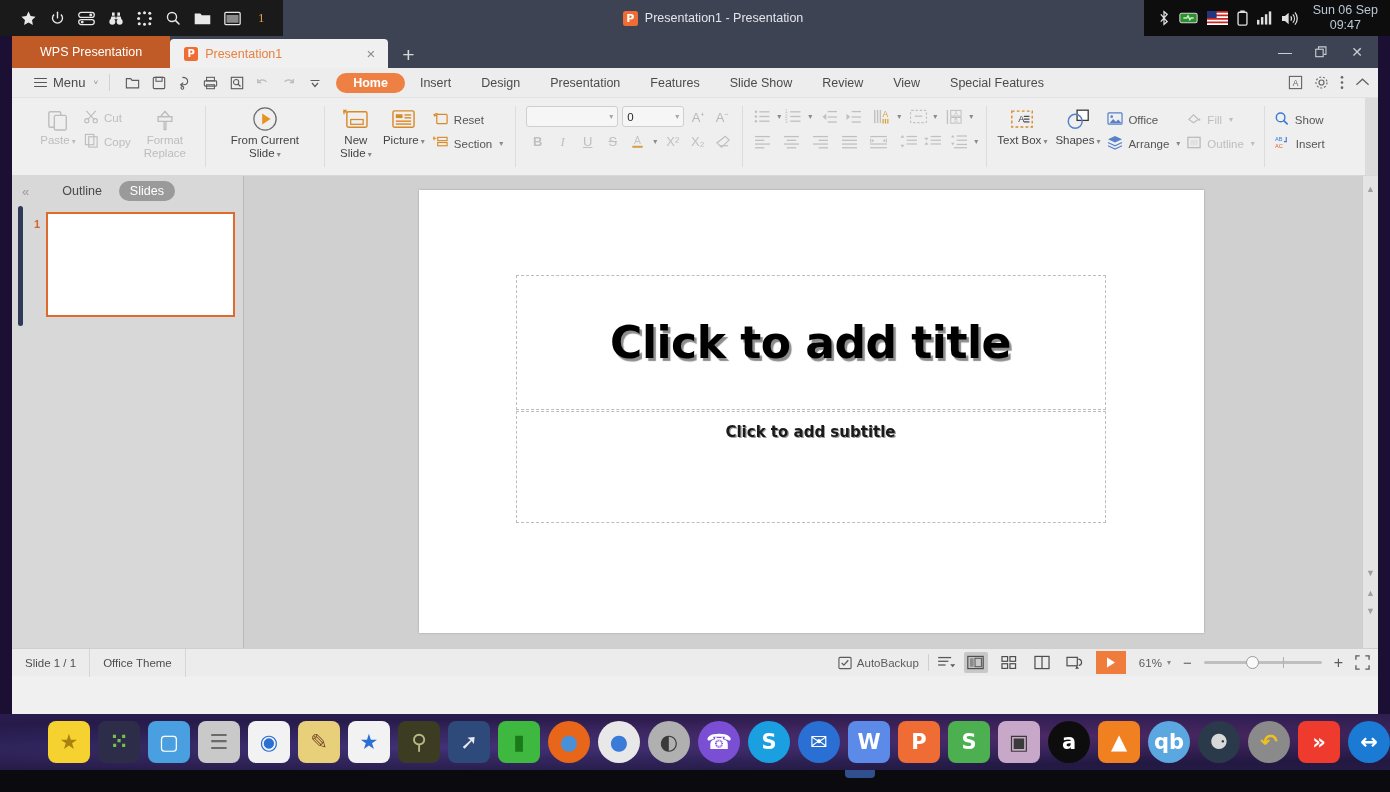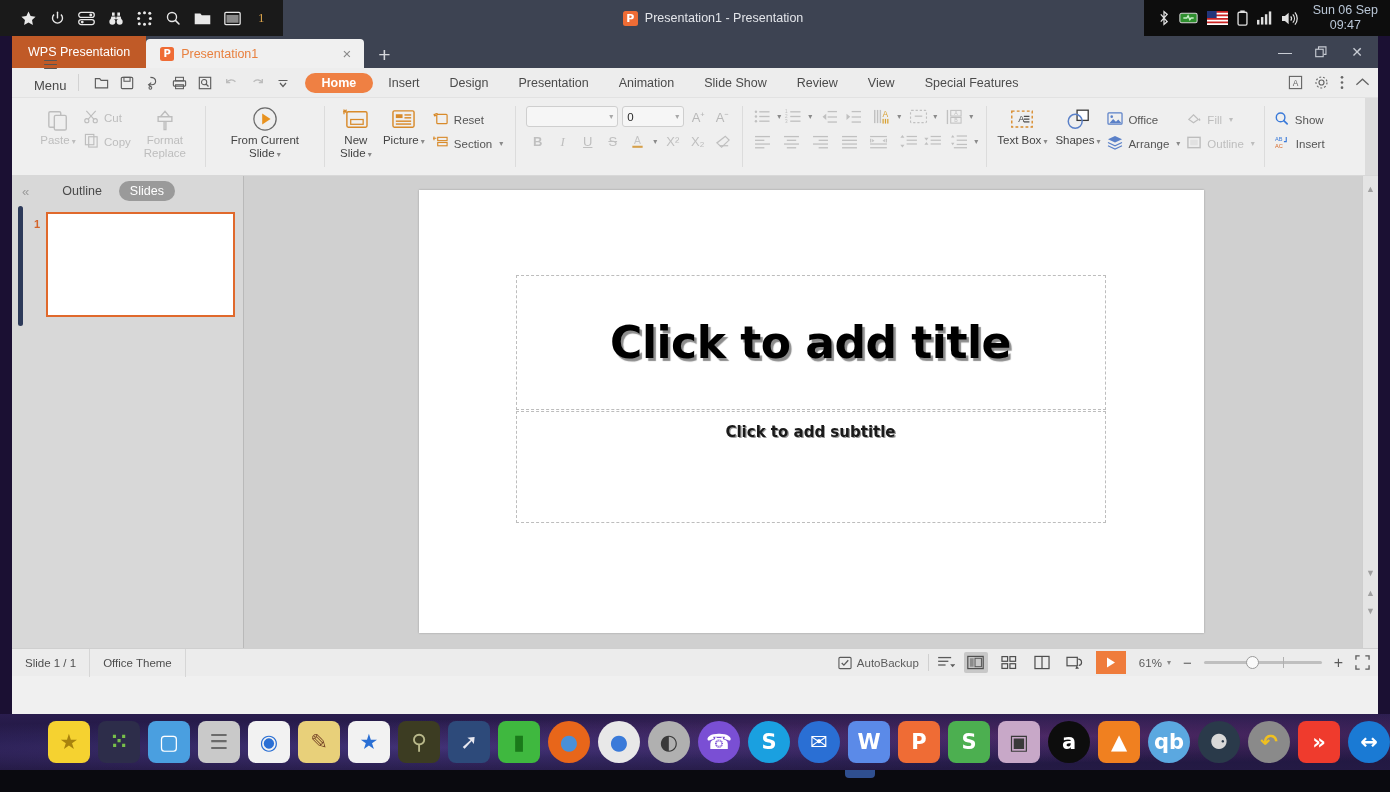--- a/index.html
+++ b/index.html
@@ -44,39 +44,39 @@
     position: absolute; left: 12px; top: 36px; width: 1366px; height: 678px;
     background: #f0f0f0; overflow: hidden;
   }
 
   
   .tabstrip {
     height: 32px; background: #3d4352; display: flex; align-items: flex-end; position: relative;
   }
   .tab-wps {
     background: #c05a27; color: #fff; font-size: 12.5px;
-    height: 32px; display: flex; align-items: center; padding: 0 16px;
+    height: 32px; display: flex; align-items: center; padding: 0 28px;
   }
   .tab-doc {
     background: #f0f0f0; height: 29px; min-width: 218px;
     display: flex; align-items: center; gap: 7px; padding: 0 10px 0 14px;
     border-top-left-radius: 4px; border-top-right-radius: 4px;
   }
   .tab-doc .lbl { color: #e8803f; font-size: 12.5px; flex: 1; }
   .tab-close { color: #8a8a8a; font-size: 15px; cursor: pointer; padding: 0 3px; }
   .tab-plus { color: #d5d7dc; font-size: 21px; padding: 0 14px 3px 14px; line-height: 1; cursor: pointer; }
   .winctl { position: absolute; right: 6px; top: 0; height: 32px; display: flex; align-items: center; gap: 6px; }
   .winctl span { color: #c8ccd4; font-size: 14px; width: 30px; height: 26px; display: flex; align-items: center; justify-content: center; cursor: pointer; }
 
   
   .ribtabs {
     height: 30px; background: #ededed; display: flex; align-items: center;
     padding-left: 22px; gap: 0; border-bottom: 1px solid #e2e2e2; position: relative;
   }
-  .menu-btn { display: flex; align-items: center; gap: 6px; color: #4a4a4a; font-size: 13px; cursor: pointer; flex-direction: column; }
+  .menu-btn { display: flex; align-items: center; gap: 6px; color: #4a4a4a; font-size: 13px; cursor: pointer; }
   .hamb { display: inline-block; width: 13px; }
   .hamb i { display: block; height: 1.5px; background: #555; margin: 2.5px 0; border-radius: 1px; }
   .vsep { width: 1px; height: 17px; background: #d2d2d2; margin: 0 11px; }
   .qa { display: flex; align-items: center; gap: 3px; }
   .qa .qi {
     width: 23px; height: 22px; display: flex; align-items: center; justify-content: center;
     color: #5d5d5d; cursor: pointer;
   }
   .qa .qi.dim { color: #bcbcbc; }
   .ribtab {
@@ -427,21 +427,21 @@
           <svg width="12" height="12" viewBox="0 0 12 12">
               <path fill="none" stroke="currentColor" stroke-width="1.2" d="M1.5 3.5h9M3 6l3 3.5L9 6"></path>
             </svg>
         </span>
       </div>
       <div style="width:10px"></div>
       <div class="ribtab active">Home</div>
       <div class="ribtab">Insert</div>
       <div class="ribtab">Design</div>
       <div class="ribtab">Presentation</div>
-      <div class="ribtab">Animation</div>
+      <div class="ribtab">Features</div>
       <div class="ribtab">Slide Show</div>
       <div class="ribtab">Review</div>
       <div class="ribtab">View</div>
       <div class="ribtab">Special Features</div>
 
       <div class="ribtabs-right">
         <span class="ri">
           <svg width="15" height="15" viewBox="0 0 16 16">
               <rect x="1.5" y="1.5" width="13" height="13" fill="none" stroke="currentColor" stroke-width="1.2"></rect>
               <text x="8" y="11.5" font-size="9" text-anchor="middle" fill="currentColor" font-family="Liberation Sans">A</text>

